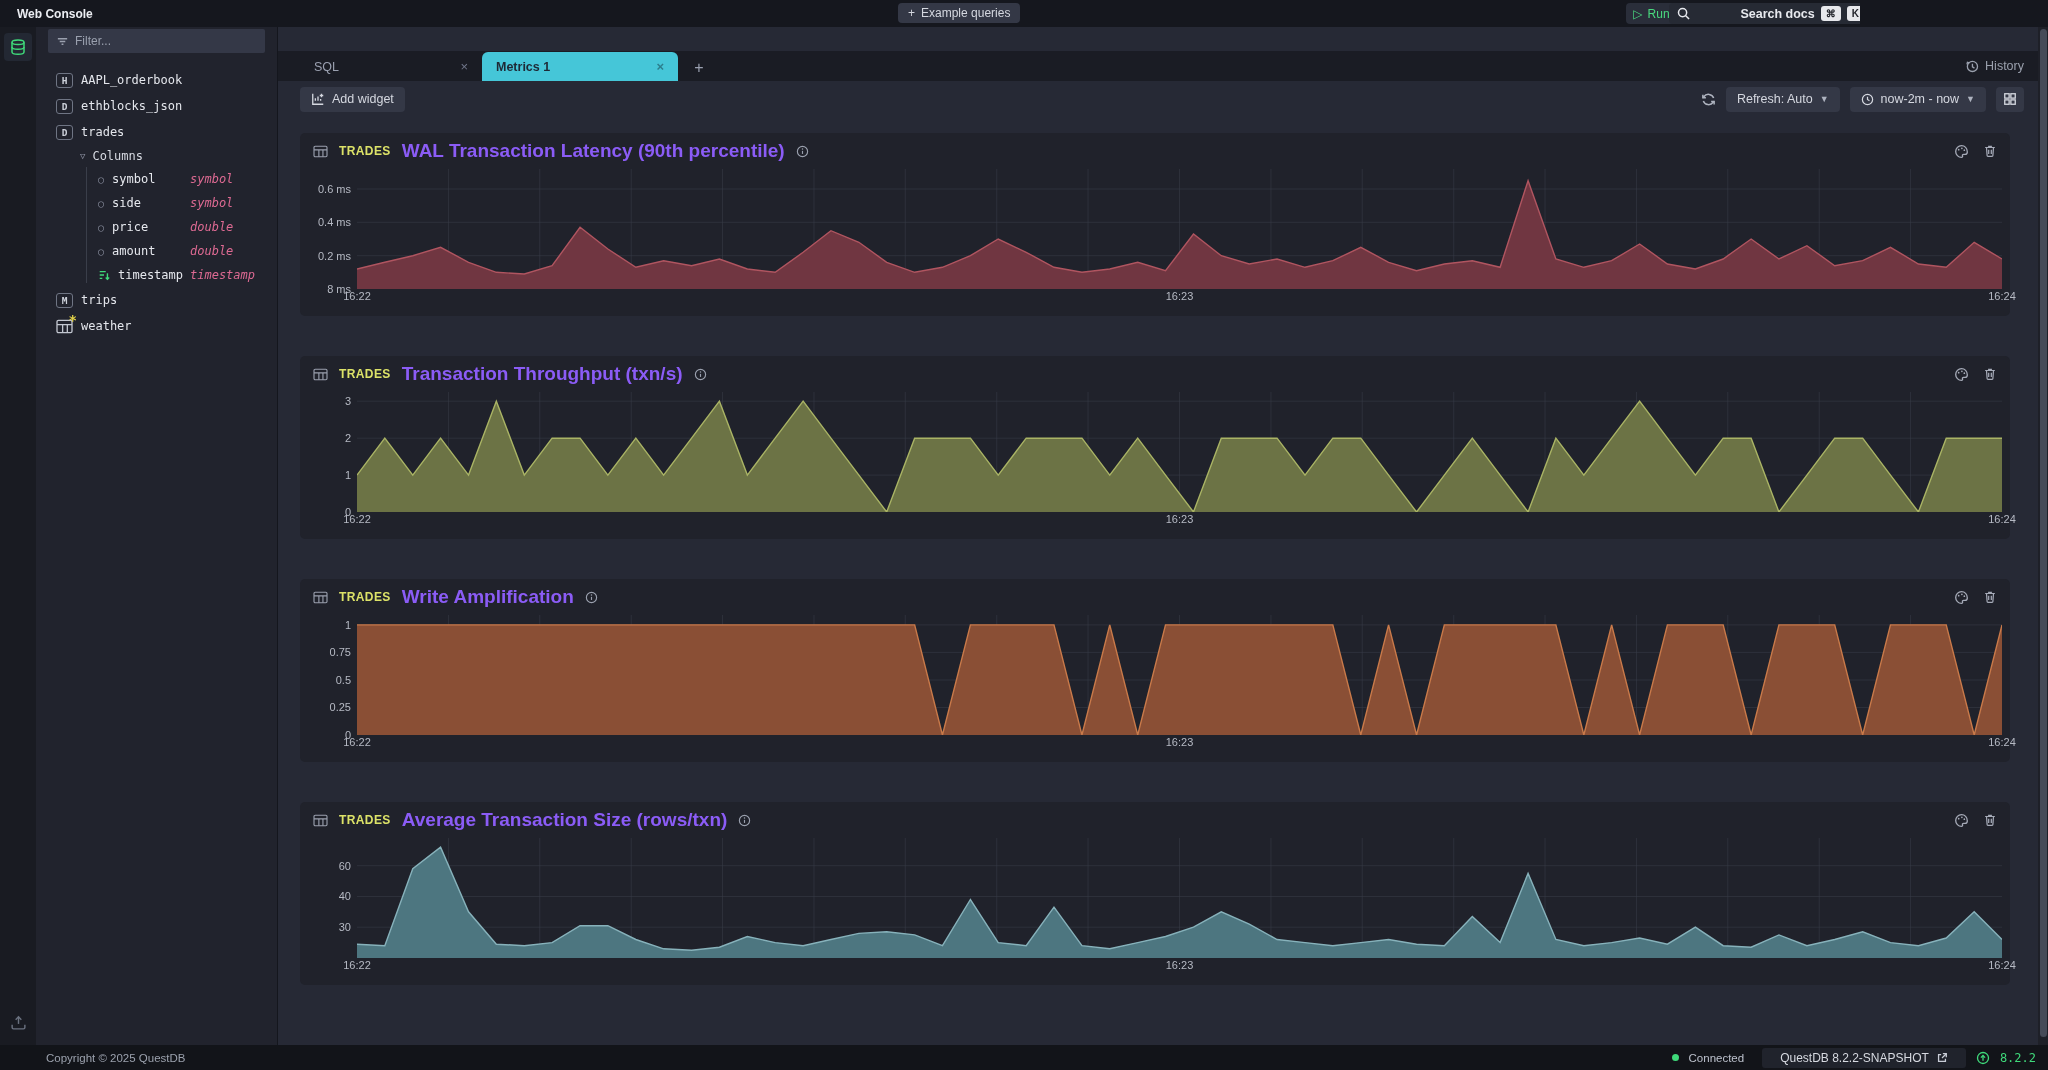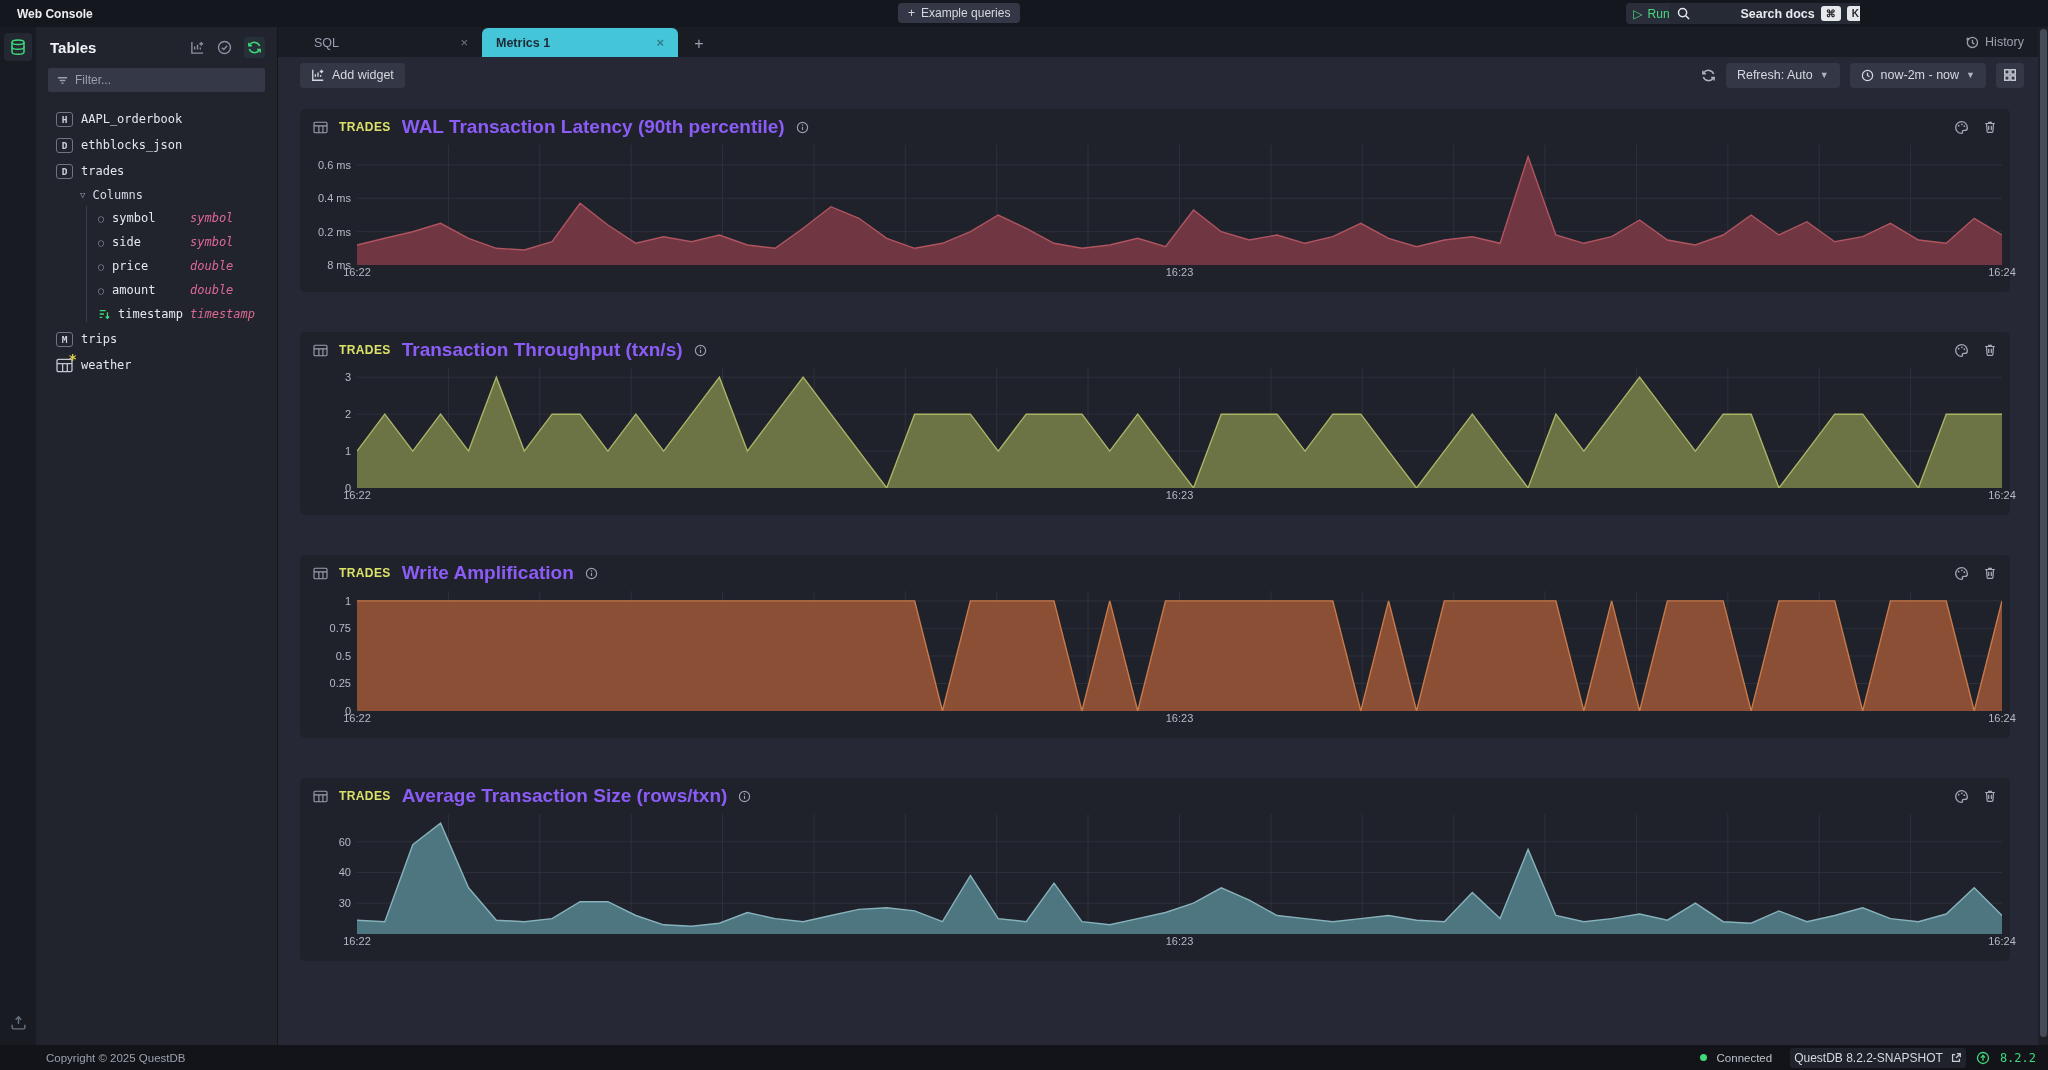--- a/index.html
+++ b/index.html
@@ -52,21 +52,21 @@
   .col-wrap { position:relative; }
   .col-vline { position:absolute; left:50px; top:0; bottom:4px; width:1px; background:#3a3e4a; }
   .col-row { height:24px; display:flex; align-items:center; gap:8px; padding-left:62px; cursor:pointer; }
   .col-circle { color:#8b90a0; font-size:10px; }
   .col-name { color:#e6e8ee; }
   .col-type { position:absolute; left:154px; color:#de6a93; font-style:italic; }
   .ts-icon { color:#3fd97a; display:flex; }
 
   
   .main { flex:1; display:flex; flex-direction:column; background:#262935; min-width:0; }
-  .tabs-row { height:30px; background:#1a1c24; display:flex; align-items:flex-end; position:relative; flex-shrink:0; }
+  .tabs-row { height:30px; background:#1a1c24; display:flex; align-items:flex-end; position:relative; flex-shrink:0;margin-top:24px; }
   .tab { height:29px; display:flex; align-items:center; padding:0 14px; font-size:12.5px; color:#9aa0b0; cursor:pointer; }
   .tab.sql { width:182px; margin-left:22px; justify-content:space-between; }
   .tab .x { color:#70768a; font-size:13px; cursor:pointer; }
   .tab.active { width:196px; background:#45c6d8; border-radius:6px 6px 0 0; color:#1e2935; font-weight:bold;
     justify-content:space-between; }
   .tab.active .x { color:#2c7e8d; }
   .tab-add { width:26px; height:26px; margin-left:8px; display:flex; align-items:center; justify-content:center;
     color:#9aa0b0; font-size:16px; cursor:pointer; }
   .history-btn { position:absolute; right:14px; top:0; height:30px; display:flex; align-items:center; gap:6px;
     color:#9aa0ad; font-size:12.5px; cursor:pointer; }
@@ -100,21 +100,21 @@
   .scrollbar { width:10px; background:#1e2028; position:relative; }
   .scroll-thumb { position:absolute; top:2px; left:1.5px; width:7px; height:99%; background:#464b58; border-radius:4px; }
 
   
   .statusbar { position:absolute; left:0; bottom:0; width:2048px; height:25px; background:#121419;
     display:flex; align-items:center; font-size:11.5px; color:#9ba1ad; }
   .copyright { margin-left:46px; }
   .status-right { margin-left:auto; margin-right:12px; display:flex; align-items:center; gap:10px; }
   .conn-dot { width:7px; height:7px; border-radius:50%; background:#3fd97a; }
   .conn-label { color:#bcc1cc; margin-right:8px; }
-  .version-box { background:#20232c; border-radius:3px; padding:3px 4px; display:flex; align-items:center; gap:7px; color:#d6d9e0; font-size:12px; }
+  .version-box { background:#20232c; border-radius:3px; padding:3px 18px; display:flex; align-items:center; gap:7px; color:#d6d9e0; font-size:12px; }
   .up-ic { color:#3fd97a; display:flex; }
   .version-short { color:#3fd97a; font-size:12px; font-family:"DejaVu Sans Mono", monospace; }
   svg.ic { display:block; }
 </style>
 </head>
 <body>
 
 <div class="topbar">
   <div class="topbar-title">Web Console</div>
   <button class="btn-dark example-btn">
@@ -155,46 +155,20 @@
     <div class="rail-upload">
       <svg class="ic" width="17" height="17" viewBox="0 0 24 24" fill="none" stroke="currentColor" stroke-width="2">
           <path d="M12 14V4"></path>
           <path d="M8 8l4-4 4 4"></path>
           <path d="M3 15v4c0 1 .8 2 2 2h14c1.2 0 2-1 2-2v-4"></path>
         </svg>
     </div>
   </div>
 
   <div class="sidebar">
-    <div class="sidebar-head">
-      <div class="sidebar-title">Tables</div>
-      <div class="side-icons">
-        <span class="side-icon-btn">
-          <svg class="ic" width="15" height="15" viewBox="0 0 16 16" fill="none" stroke="currentColor" stroke-width="1.5">
-              <path d="M2 2v12h12"></path>
-              <path d="M5 10V7M8 10V5M11 10V8"></path>
-              <path d="M12 2v4M10 4h4"></path>
-            </svg>
-        </span>
-        <span class="side-icon-btn">
-          <svg class="ic" width="15" height="15" viewBox="0 0 16 16" fill="none" stroke="currentColor" stroke-width="1.5">
-              <circle cx="8" cy="8" r="6.4"></circle>
-              <path d="M5.2 8.2l2 2 3.6-4"></path>
-            </svg>
-        </span>
-        <span class="side-icon-btn green">
-          <svg class="ic" width="15" height="15" viewBox="0 0 16 16" fill="none" stroke="currentColor" stroke-width="1.6">
-              <path d="M13.5 6.5A6 6 0 0 0 3 5l-1 1.2"></path>
-              <path d="M2 2.8V6h3.2"></path>
-              <path d="M2.5 9.5A6 6 0 0 0 13 11l1-1.2"></path>
-              <path d="M14 13.2V10h-3.2"></path>
-            </svg>
-        </span>
-      </div>
-    </div>
     <div class="filter-box">
       <span>
         <svg class="ic" width="13" height="13" viewBox="0 0 14 14" fill="none" stroke="#9aa0ae" stroke-width="1.5">
             <path d="M2 4h10M4 7h6M6 10h2"></path>
           </svg>
       </span>
       <input placeholder="Filter..." style="">
     </div>
 
     <div class="tree">

